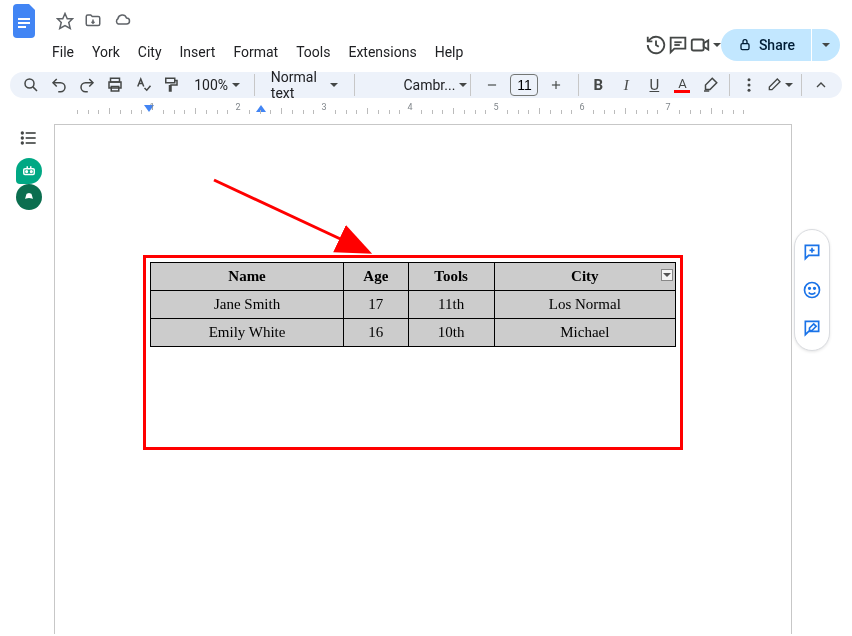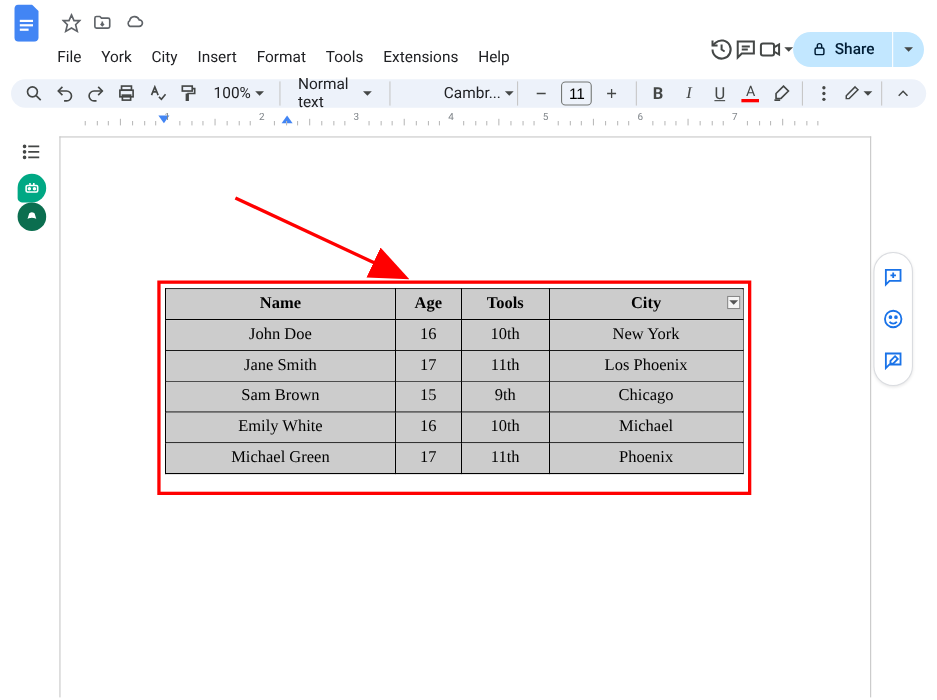--- a/index.html
+++ b/index.html
@@ -607,49 +607,31 @@
               <th>Name</th>
               <th>Age</th>
               <th>Tools</th>
               <th>City<div class="table-arrow-btn">
                   <span class="chevron-down" style="border-top-color:#555;"></span>
                 </div></th>
             </tr>
           </thead>
         <tbody id="table-body">
             <tr>
-              <td>John Doe</td>
-              <td>16</td>
-              <td>10th</td>
-              <td>New York</td>
-            </tr>
-            <tr>
               <td>Jane Smith</td>
               <td>17</td>
               <td>11th</td>
-              <td>Los Phoenix</td>
-            </tr>
-            <tr>
-              <td>Sam Brown</td>
-              <td>15</td>
-              <td>9th</td>
-              <td>Chicago</td>
+              <td>Los Normal</td>
             </tr>
             <tr>
               <td>Emily White</td>
               <td>16</td>
               <td>10th</td>
               <td>Michael</td>
             </tr>
-            <tr>
-              <td>Michael Green</td>
-              <td>17</td>
-              <td>11th</td>
-              <td>Phoenix</td>
-            </tr>
           </tbody>
       </table>
     </div>
   </div>
 
   <div class="side-rail">
     <div class="side-icon">
         <svg width="20" height="20" viewBox="0 0 24 24" fill="none" stroke="#1a73e8" stroke-width="2">
           <path d="M4 4h16v12H8l-4 4z"></path>
           <line x1="12" y1="7" x2="12" y2="13"></line>

